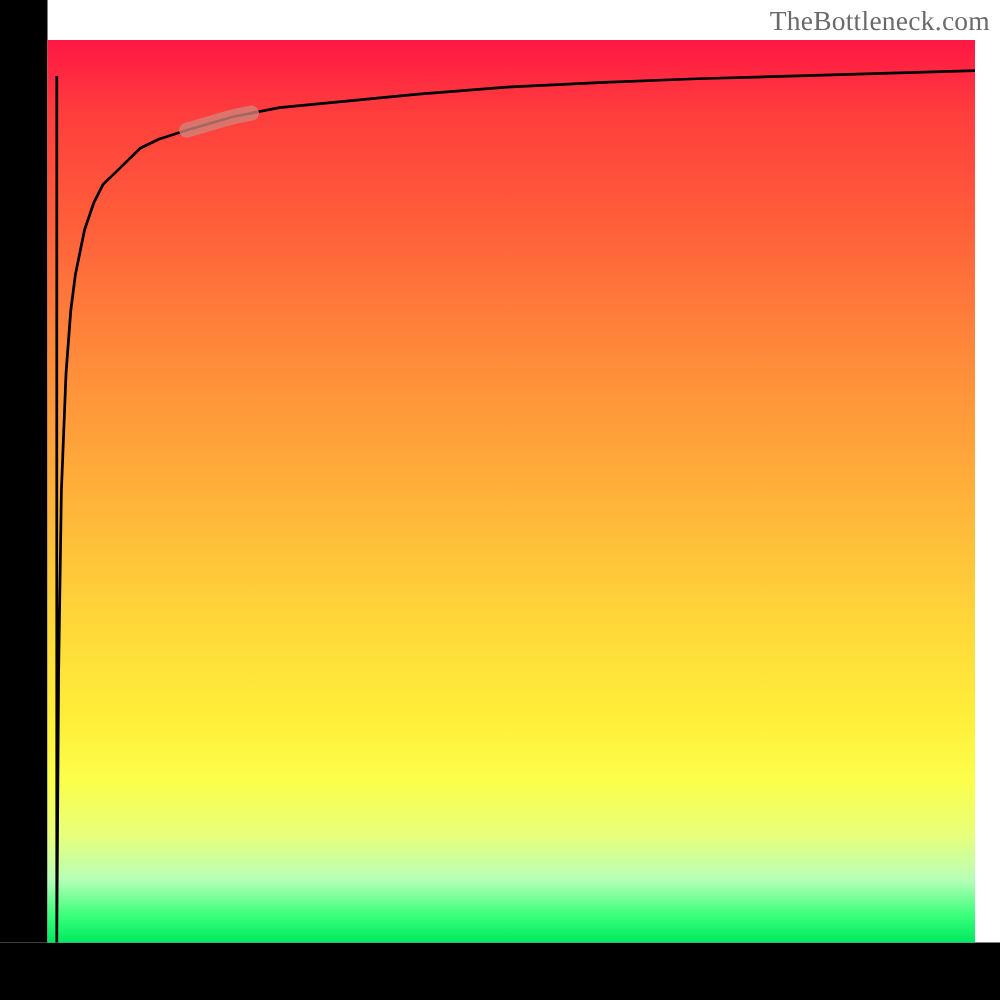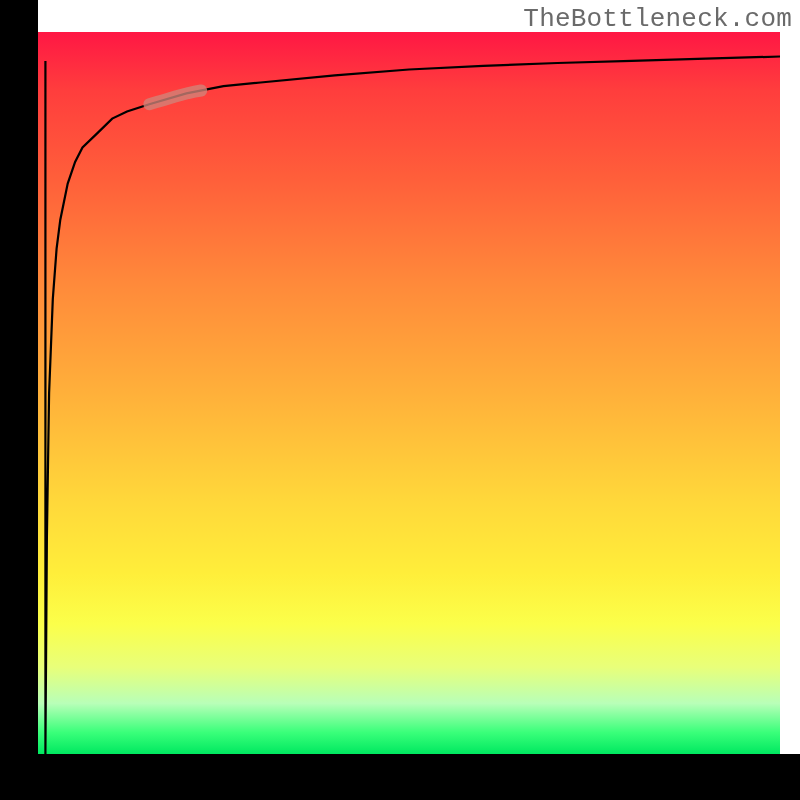--- a/index.html
+++ b/index.html
@@ -43,22 +43,22 @@
     left: 0;
     top: 754px;
     width: 800px;
     height: 46px;
     background: #000;
   }
   .watermark {
     position: absolute;
     top: 4px;
     right: 8px;
-    font-family: Liberation Mono, monospace;
-    font-size: 26px;
+    font-family: Liberation Serif, serif;
+    font-size: 22px;
     color: #6a6a6a;
     letter-spacing: 0.2px;
   }
   .curve-svg {
     position: absolute;
     left: 38px;
     top: 32px;
     width: 742px;
     height: 722px;
   }

